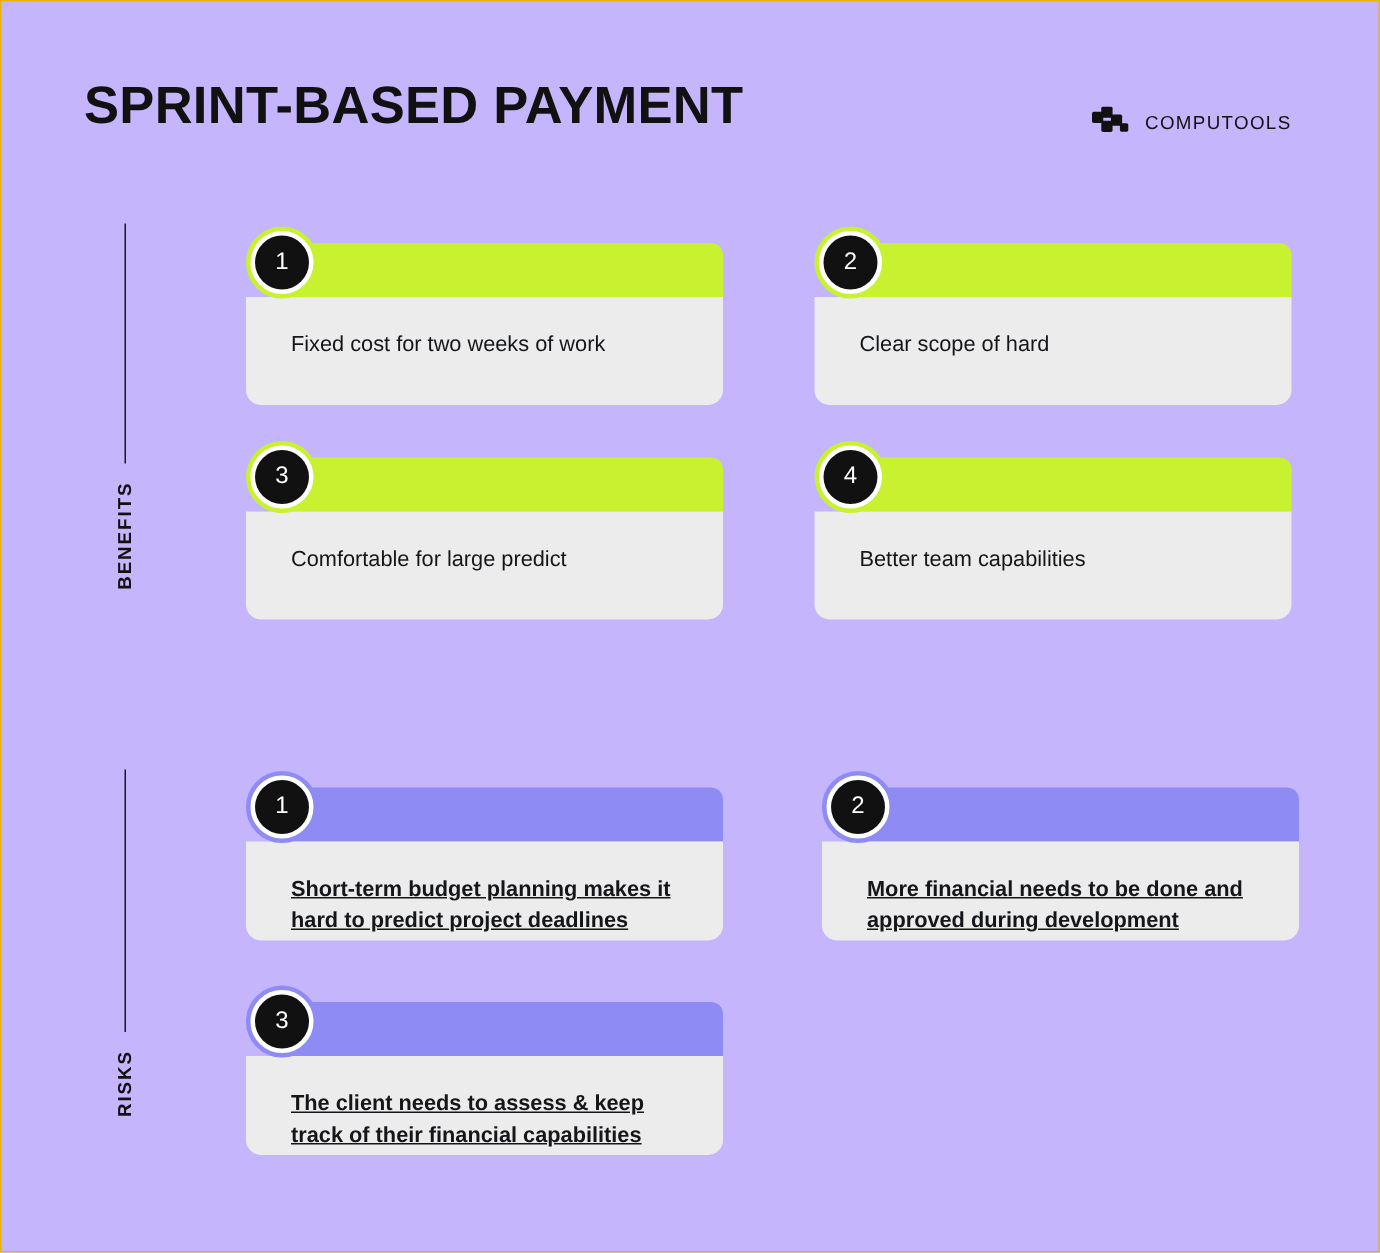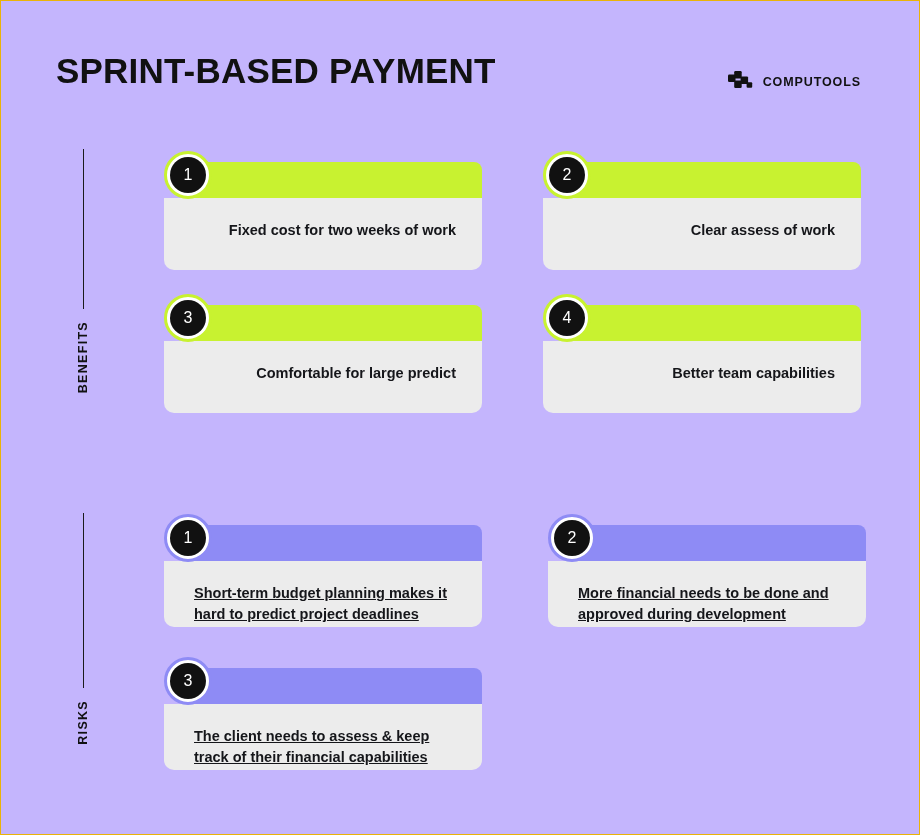--- a/index.html
+++ b/index.html
@@ -45,21 +45,21 @@
     align-items: center;
     gap: 9px;
   }
   .brand-mark {
     width: 26px;
     height: 22px;
     display: block;
   }
   .brand-name {
     font-size: 12.5px;
-    font-weight: bold;
+    font-weight: normal;
     letter-spacing: 0.9px;
     color: #111111;
     white-space: nowrap;
   }
 
   
   .rail {
     position: absolute;
     left: 70px;
     width: 24px;
@@ -109,21 +109,21 @@
     border-radius: 0 0 10px 10px;
     box-sizing: border-box;
     padding: 22px 26px 22px 30px;
   }
 
   .card-text {
     font-size: 14.5px;
     line-height: 1.48;
     color: #15161a;
   }
-  .card.benefit .card-text { font-weight: bold; text-align: right; }
+  .card.benefit .card-text { font-weight: normal; }
   .card.risk .card-text { font-weight: bold; text-decoration: underline; }
 
   .badge {
     position: absolute;
     left: 0;
     top: -11px;
     width: 48px;
     height: 48px;
     border-radius: 50%;
     box-sizing: border-box;
@@ -198,21 +198,21 @@
       <div class="card-text">Fixed cost for two weeks of work</div>
     </div>
     <div class="badge">
       <div class="badge-inner">1</div>
     </div>
   </div>
 
   <div class="card benefit" id="card-b2">
     <div class="card-bar"></div>
     <div class="card-body">
-      <div class="card-text">Clear assess of work</div>
+      <div class="card-text">Clear scope of hard</div>
     </div>
     <div class="badge">
       <div class="badge-inner">2</div>
     </div>
   </div>
 
   <div class="card benefit" id="card-b3">
     <div class="card-bar"></div>
     <div class="card-body">
       <div class="card-text">Comfortable for large predict</div>

